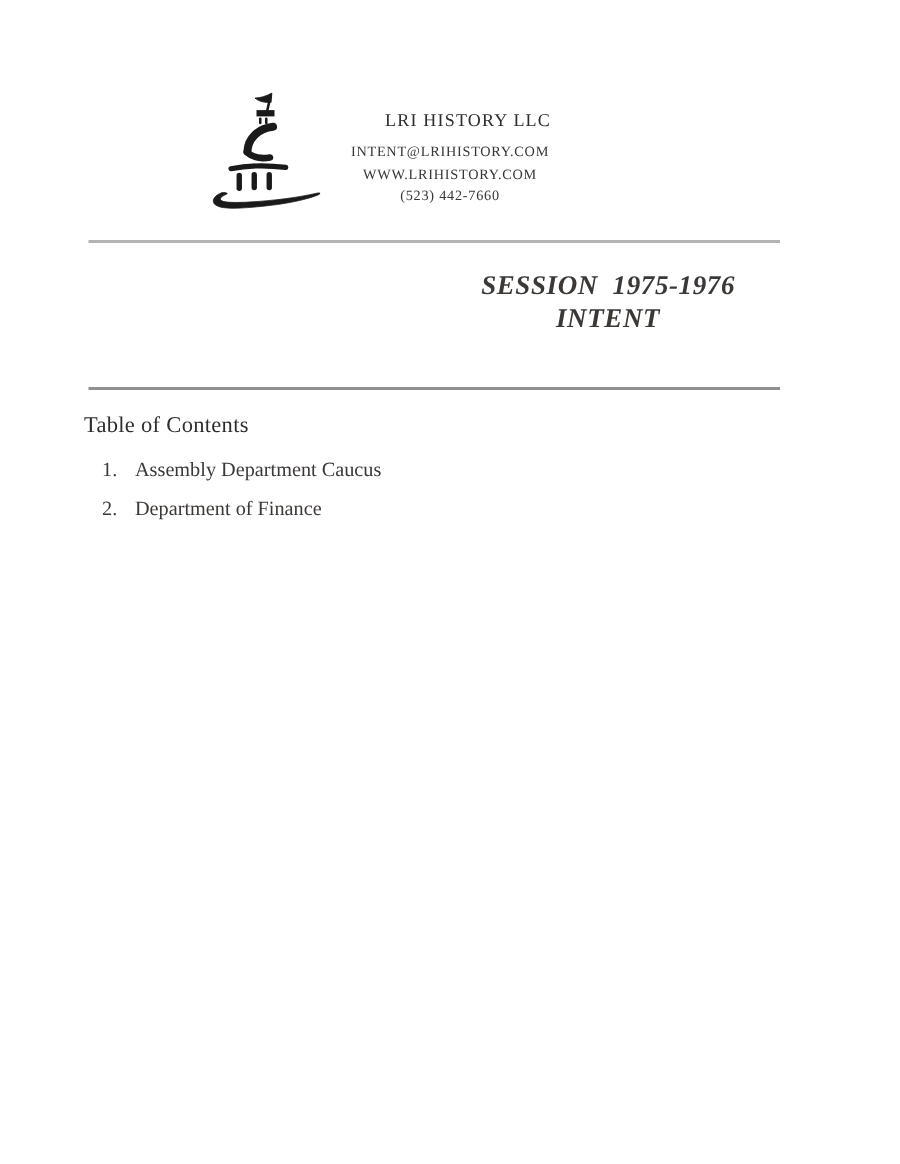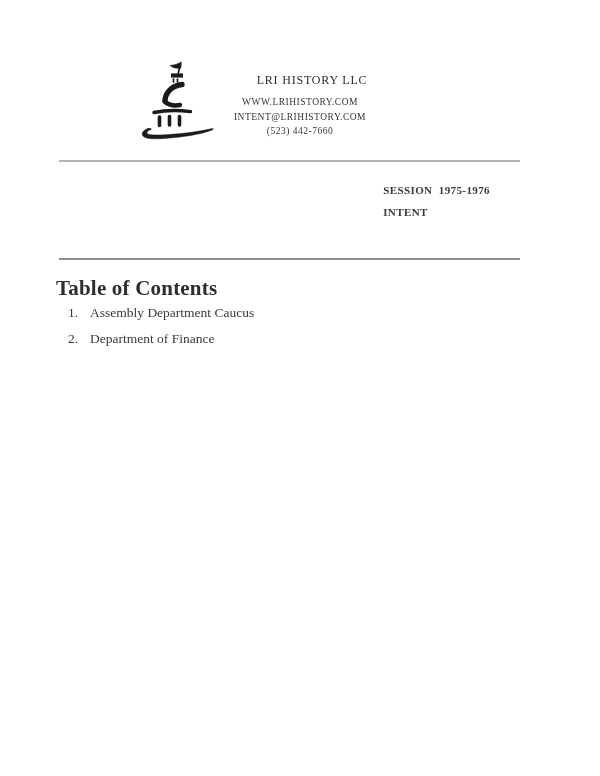--- a/index.html
+++ b/index.html
@@ -46,34 +46,35 @@
     position: absolute;
     left: 59px;
     width: 461px;
   }
   .rule-top   { top: 160px; height: 2px;   background: #b3b3b3; }
   .rule-bottom{ top: 258px; height: 1.5px; background: #8f8f8f; }
   .session {
     position: absolute;
     right: 110px;
     top: 180px;
-    text-align: left;
+    text-align: center;
     font-weight: bold;
-    font-size: 11px;
+    font-size: 18px;
     letter-spacing: 0.4px;
     line-height: 21.5px;
     color: #3b3836;
+    font-style: italic;
   }
   .session-line { white-space: pre; }
   .toc-heading {
     position: absolute;
     left: 56px;
     top: 276px;
-    font-weight: bold;
-    font-size: 21px;
+    font-weight: normal;
+    font-size: 15px;
     letter-spacing: 0.2px;
     color: #2f2d2b;
   }
   .toc-list {
     position: absolute;
     left: 68px;
     top: 305px;
     list-style: none;
     font-size: 13.5px;
     color: #3b3836;
@@ -111,22 +112,22 @@
 
       <path d="M10,68.5 C5,70 2.5,74 5.5,76.5 C8.5,79 17,79.2 27,78.4
                C46,77 62,74.5 73.5,70.2 C76,69.2 76,68.2 73.2,68.8
                C60,71.8 44,73.8 28,74.7 C18,75.2 10.5,75.1 9.2,73.4
                C8.2,72.1 10.5,70.4 13,69.5 C14.5,68.9 12,67.9 10,68.5 Z" fill="#1a1a1a" stroke-width="0.5"></path>
     </g>
   </svg>
 
   <div class="company">LRI HISTORY LLC</div>
   <div class="contact">
+    <div>INTENT@LRIHISTORY.COM</div>
     <div>WWW.LRIHISTORY.COM</div>
-    <div>INTENT@LRIHISTORY.COM</div>
     <div>(523) 442-7660</div>
   </div>
 
   <div class="rule rule-top"></div>
 
   <div class="session">
     <div class="session-line">SESSION  1975-1976</div>
     <div class="session-line">INTENT</div>
   </div>
 

